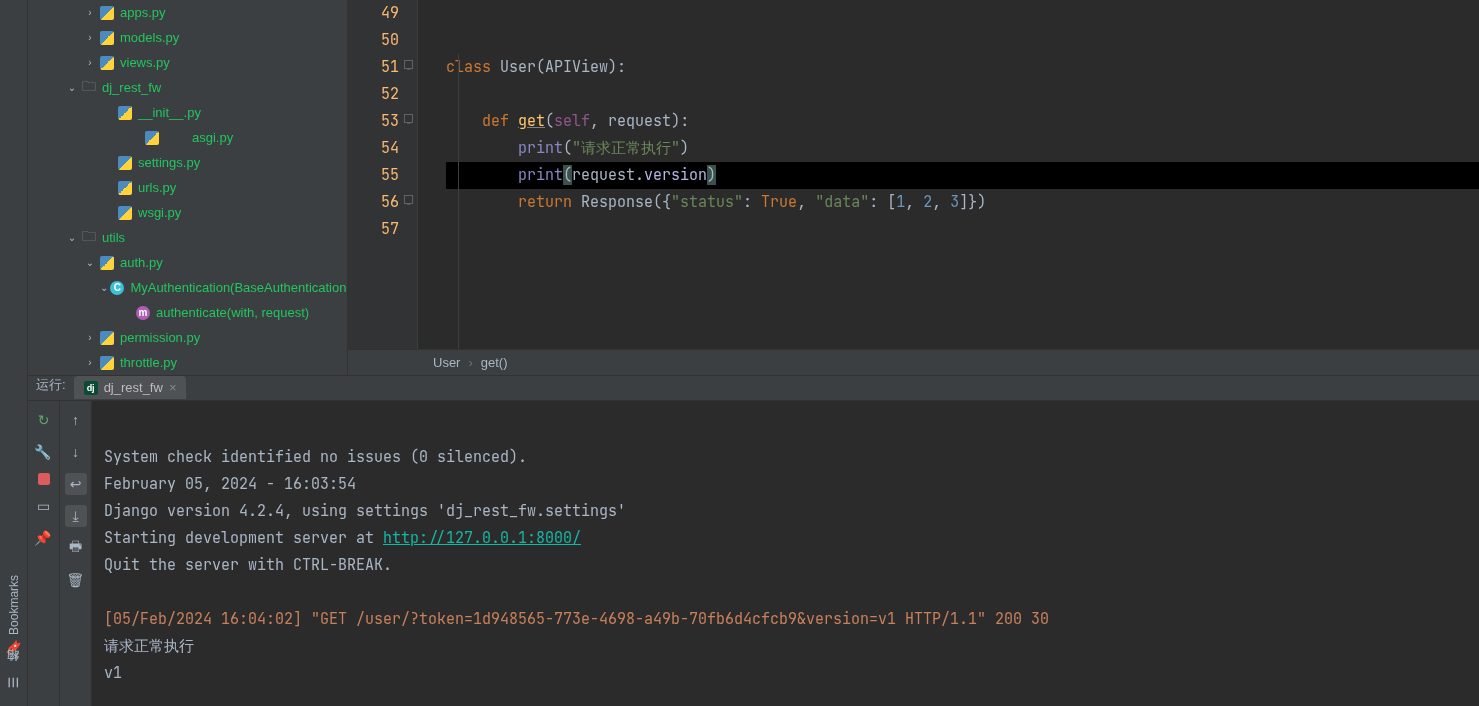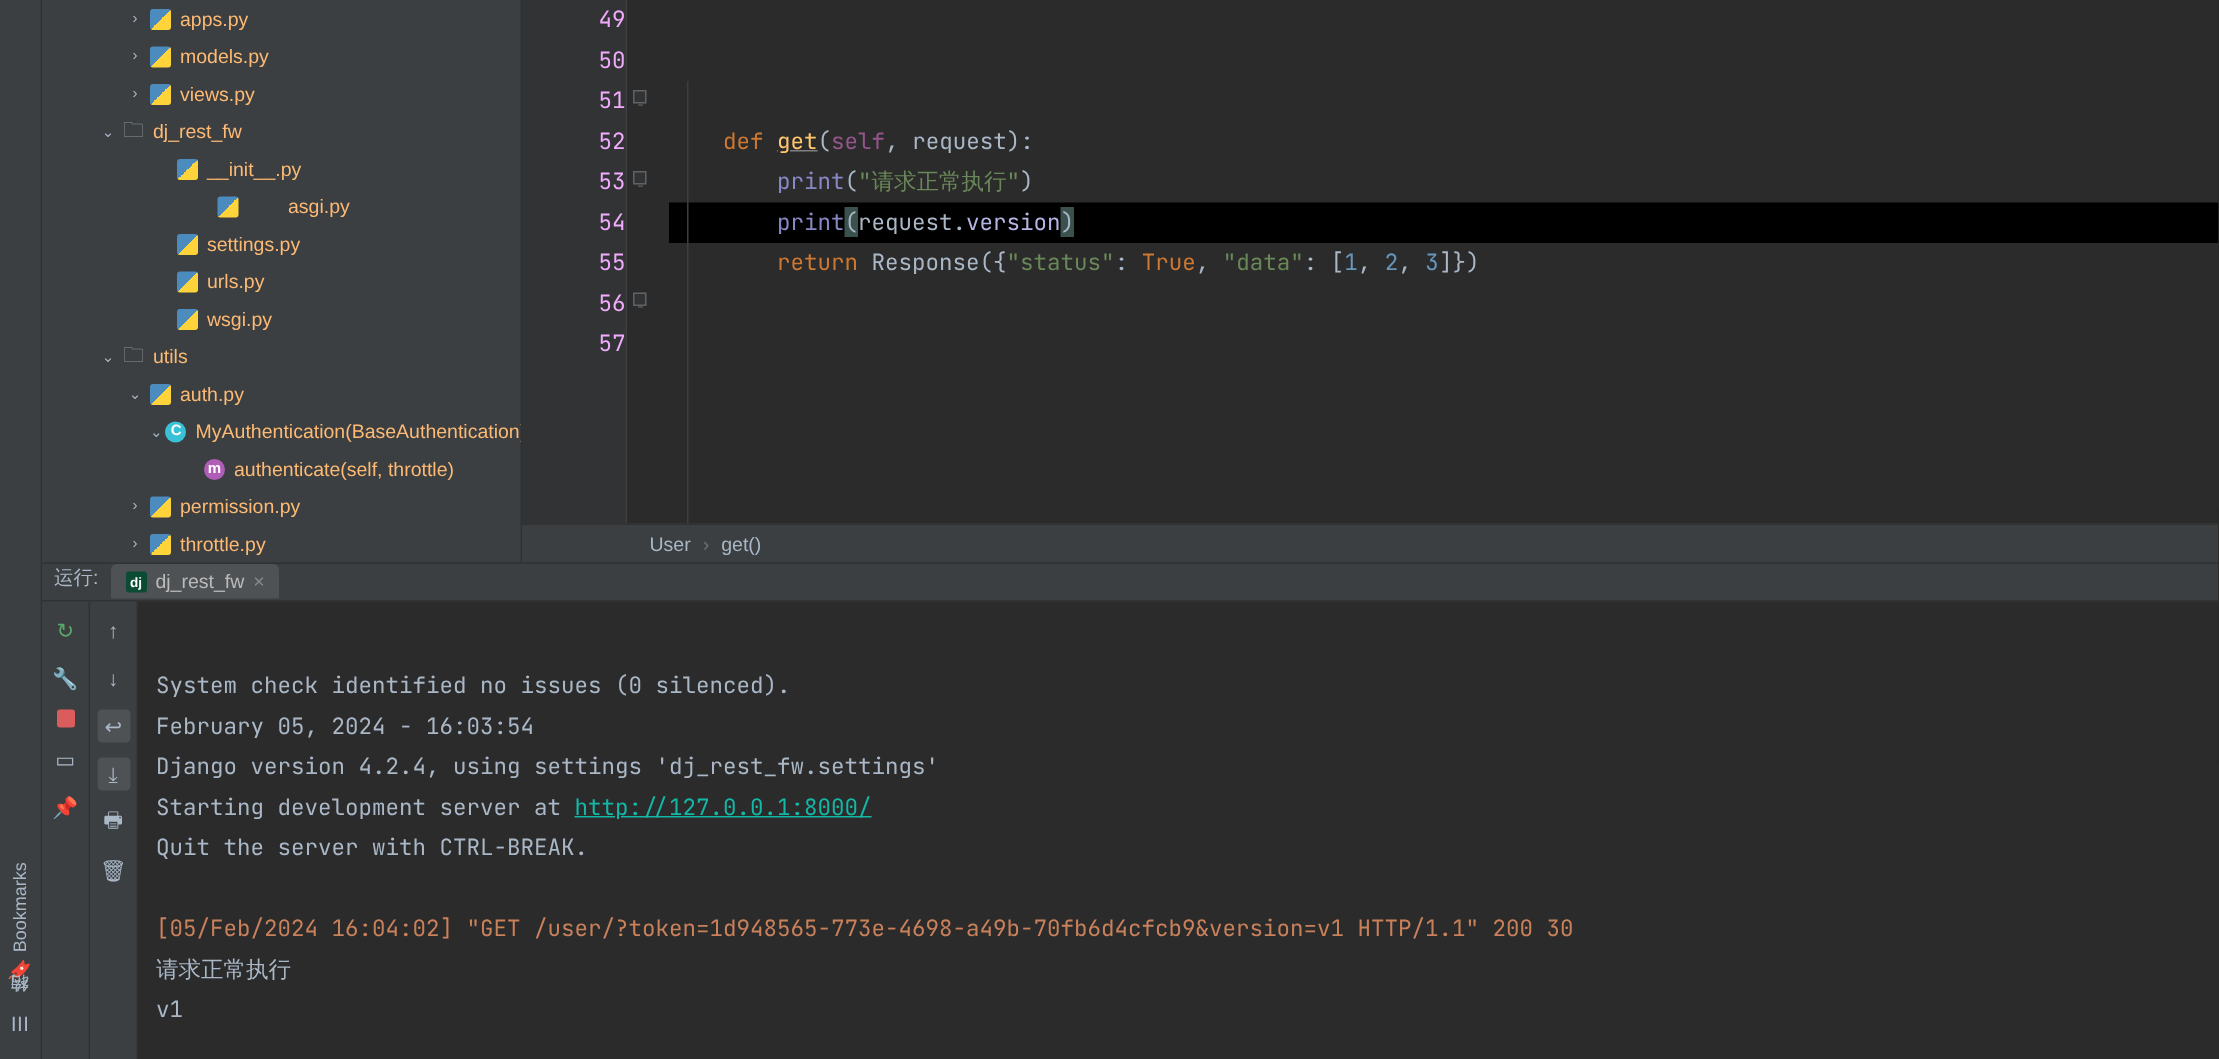--- a/index.html
+++ b/index.html
@@ -100,43 +100,44 @@
 .class-icon {
   background:#39c2d7; color:#fff; width:14px; height:14px;
   border-radius:50%; font-size:10px; font-weight:bold;
   display:flex;align-items:center;justify-content:center;
 }
 .method-icon {
   background:#b05db8; color:#fff; width:14px; height:14px;
   border-radius:50%; font-size:10px; font-weight:bold;
   display:flex;align-items:center;justify-content:center;
 }
-.tree-label { color:#fdba74; }
+.tree-label { color:#22c55e; }
 
 
 .editor {
   flex: 1;
   display: flex;
   flex-direction: column;
   background: #2b2b2b;
   min-width: 0;
 }
 .code-area {
   flex: 1;
   display: flex;
   font-family: "JetBrains Mono","Consolas",monospace;
   font-size: 15px;
   line-height: 27px;
   overflow: hidden;
 }
 .gutter {
   width: 70px;
   background: #313335;
-  color: #f0abfc;
+  color: #fdba74;
   text-align: right;
+  padding-right: 18px;
   border-right: 1px solid #3c3f41;
   user-select: none;
 }
 .gutter .gline { height: 27px; position: relative; }
 .fold-mark {
   position: absolute;
   right: -14px;
   top: 6px;
   width: 9px; height: 9px;
   border: 1px solid #606366;
@@ -335,21 +336,21 @@
           <span class="ficon">
             <div class="class-icon">C</div>
           </span>
           <span class="tree-label">MyAuthentication(BaseAuthentication)</span>
         </div>
         <div class="tree-row" style="padding-left: 90px;">
           <span class="chev blank">·</span>
           <span class="ficon">
             <div class="method-icon">m</div>
           </span>
-          <span class="tree-label">authenticate(self, throttle)</span>
+          <span class="tree-label">authenticate(with, request)</span>
         </div>
         <div class="tree-row" style="padding-left: 54px;">
           <span class="chev">›</span>
           <span class="ficon">
             <div class="py-icon"></div>
           </span>
           <span class="tree-label">permission.py</span>
         </div>
         <div class="tree-row" style="padding-left: 54px;">
           <span class="chev">›</span>
@@ -370,20 +371,21 @@
             <div class="gline">53<div class="fold-mark"></div></div>
             <div class="gline">54</div>
             <div class="gline">55</div>
             <div class="gline">56<div class="fold-mark"></div></div>
             <div class="gline">57</div>
           </div>
         <div class="code-lines" id="codelines">
           <div class="indent-guide"></div>
         <div class="cline"></div>
             <div class="cline"></div>
+            <div class="cline"><span class="kw">class</span> <span class="ident">User</span><span class="punc">(</span><span class="ident">APIView</span><span class="punc">):</span></div>
             <div class="cline"></div>
             <div class="cline">    <span class="kw">def</span> <span class="fn underline">get</span><span class="punc">(</span><span class="self">self</span><span class="punc">, </span><span class="ident">request</span><span class="punc">):</span></div>
             <div class="cline">        <span class="builtin">print</span><span class="punc">(</span><span class="str">"请求正常执行"</span><span class="punc">)</span></div>
             <div class="cline curr">        <span class="builtin">print</span><span class="punc paren-hl">(</span><span class="ident">request</span><span class="punc">.</span><span class="prop">version</span><span class="punc paren-hl">)</span></div>
             <div class="cline">        <span class="kw">return</span> <span class="ident">Response</span><span class="punc">({</span><span class="str">"status"</span><span class="punc">: </span><span class="bool">True</span><span class="punc">, </span><span class="str">"data"</span><span class="punc">: [</span><span class="num">1</span><span class="punc">, </span><span class="num">2</span><span class="punc">, </span><span class="num">3</span><span class="punc">]})</span></div>
             <div class="cline"></div>
           </div>
       </div>
       <div class="crumb">
         <span>User</span>

